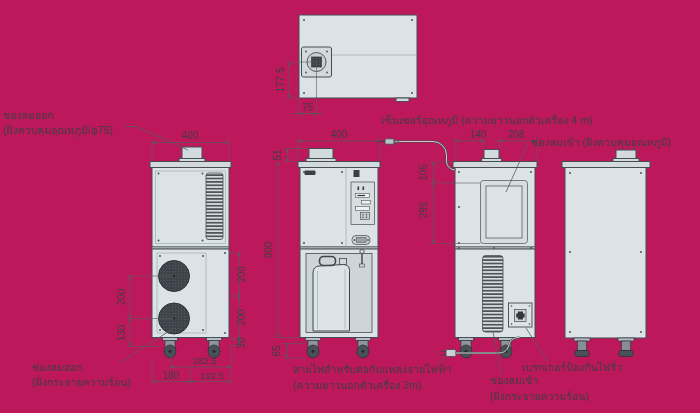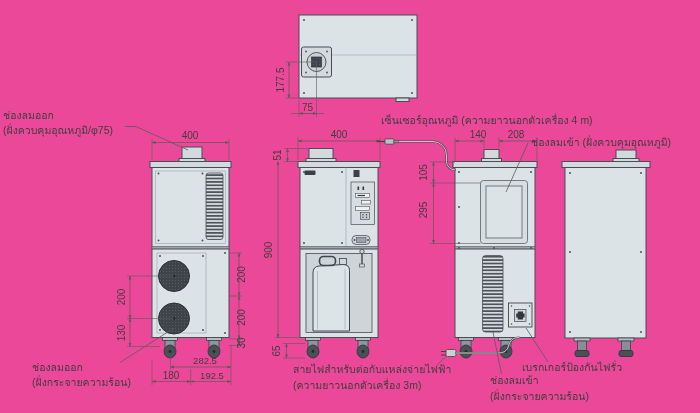--- a/index.html
+++ b/index.html
@@ -1,16 +1,16 @@
 <!DOCTYPE html>
 <html><head>
 <meta charset="utf-8">
 <style>
   html,body{margin:0;padding:0;background:#fff;}
-  #stage{position:relative;width:700px;height:413px;background:#ec4899;overflow:hidden;}
+  #stage{position:relative;width:700px;height:413px;background:#be185d;overflow:hidden;}
   svg{display:block;}
   text{font-family:"Liberation Sans",sans-serif;fill:#3f3f3f;}
   .lbl{font-size:10.5px;}
   .dim{font-size:10px;text-anchor:middle;}
   .dimS{font-size:9.5px;text-anchor:middle;}
   .body{fill:#dce3e7;stroke:#474d52;stroke-width:1;}
   .plate{fill:#d2dade;stroke:#474d52;stroke-width:1;}
   .recess{fill:#cdd5d9;stroke:#474d52;stroke-width:.8;}
   .panel{fill:#d6dee2;stroke:#474d52;stroke-width:.7;}
   .inner{stroke:#98a2a8;fill:none;stroke-width:.6;}

